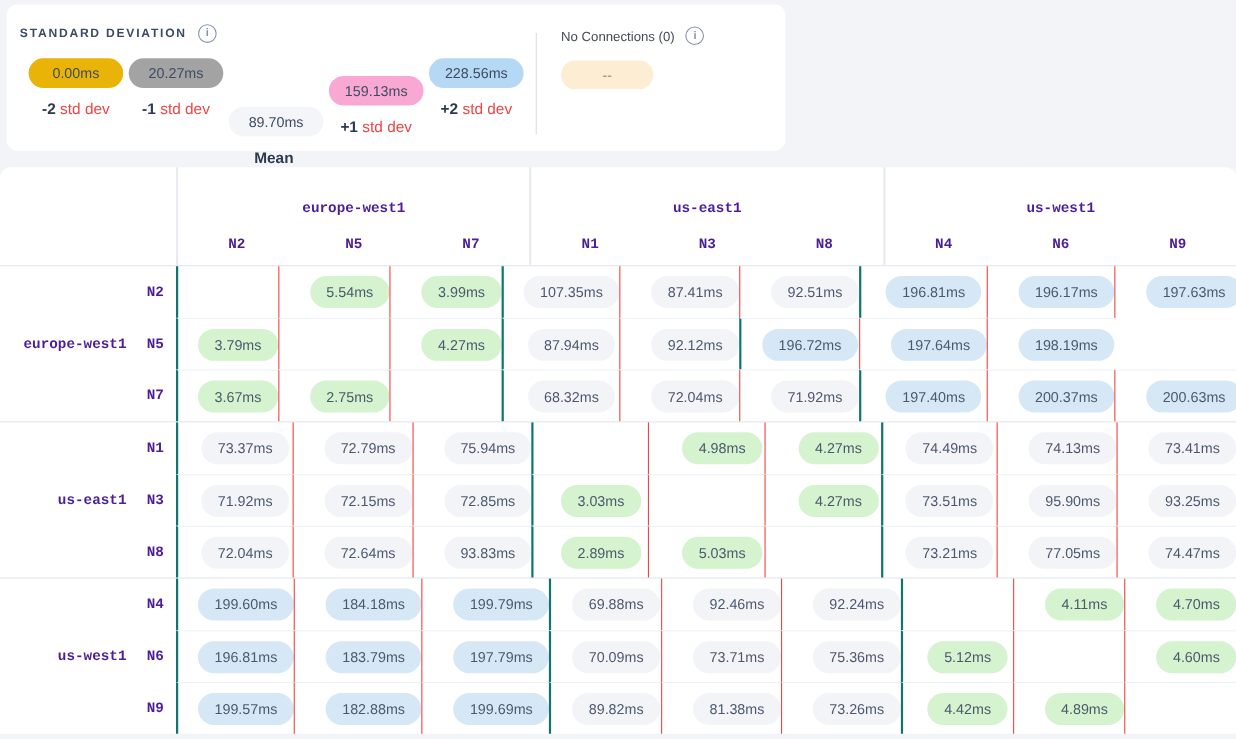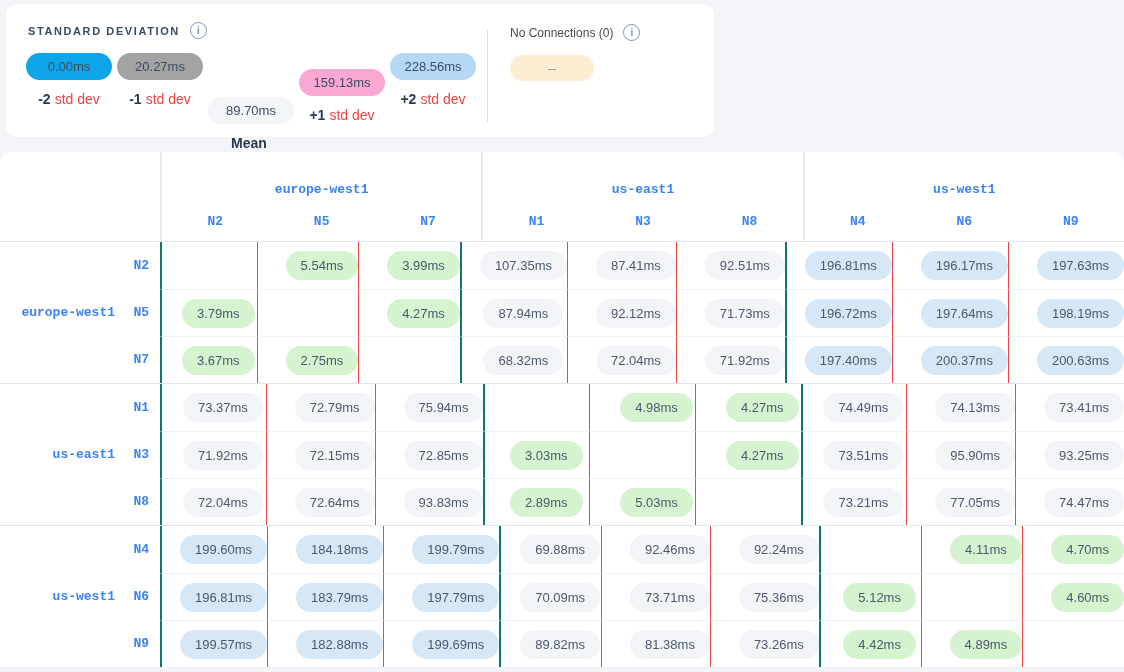--- a/index.html
+++ b/index.html
@@ -11,21 +11,21 @@
     overflow: hidden;
   }
 
   
   .legend-panel {
     position: absolute; left: 6px; top: 4px;
     width: 708px; height: 133px;
     background: #ffffff; border-radius: 10px;
   }
   .legend-title-row {
-    position: absolute; left: 22px; top: 18px;
+    position: absolute; left: 12px; top: 18px;
     display: flex; align-items: center; gap: 10px;
   }
   .legend-title {
     font-size: 11px; font-weight: 700; letter-spacing: 1.6px;
     color: #3c4a64;
   }
   .info-icon {
     width: 17px; height: 17px; border: 1.5px solid #8492ab; border-radius: 50%;
     color: #8492ab; font-size: 10px; font-weight: 700;
     display: inline-flex; align-items: center; justify-content: center;
@@ -60,21 +60,21 @@
   }
 
   
   .matrix {
     position: absolute; left: 0; top: 152px;
     width: 1124px; background: #ffffff;
     border-radius: 10px 10px 0 0;
   }
   .mono-label {
     font-family: "Liberation Mono", "DejaVu Sans Mono", monospace;
-    font-weight: 700; font-size: 13px; color: #3b82f6;
+    font-weight: 700; font-size: 13px; color: #4c1d95;
   }
 
   .m-header {
     display: grid; grid-template-columns: 160px 1fr 1fr 1fr;
     height: 90px; border-bottom: 1px solid #e2e6ec;
   }
   .m-hgroup { border-left: 2px solid #e7eaef; display: grid; grid-template-rows: 48px 42px; }
   .m-hregion { display: flex; align-items: flex-end; justify-content: center; padding-bottom: 3px; }
   .m-hnodes { display: grid; grid-template-columns: 1fr 1fr 1fr; }
   .m-hnode { display: flex; align-items: center; justify-content: center; }
@@ -111,21 +111,21 @@
 <body>
 
 <div class="legend-panel">
   <div class="legend-title-row">
     <span class="legend-title">STANDARD DEVIATION</span>
     <span class="info-icon">i</span>
   </div>
 
   <div class="legend-items">
     <div class="legend-item">
-      <span class="legend-chip" style="background: #0ea5e9;">0.00ms</span>
+      <span class="legend-chip" style="background: #eab308;">0.00ms</span>
       <span class="legend-label"><span class="strong">-2</span><span class="rest">std dev</span></span>
     </div>
     <div class="legend-item">
       <span class="legend-chip" style="background: #a3a3a3;">20.27ms</span>
       <span class="legend-label"><span class="strong">-1</span><span class="rest">std dev</span></span>
     </div>
     <div class="legend-item">
       <span class="legend-chip" style="background: rgb(243, 245, 249); margin-top: 44px;">89.70ms</span>
       <span class="legend-label"><span class="strong">Mean</span><span class="rest"></span></span>
     </div>
@@ -216,23 +216,20 @@
         <div class="m-cell csep bt"></div>
         <div class="m-cell csep bt">
           <div class="chip chip-low">4.27ms</div>
         </div>
         <div class="m-cell gsep bt">
           <div class="chip chip-mid">87.94ms</div>
         </div>
         <div class="m-cell csep bt">
           <div class="chip chip-mid">92.12ms</div>
         </div>
-        <div class="m-cell csep bt">
-          <div class="chip chip-mid">71.73ms</div>
-        </div>
         <div class="m-cell gsep bt">
           <div class="chip chip-high">196.72ms</div>
         </div>
         <div class="m-cell csep bt">
           <div class="chip chip-high">197.64ms</div>
         </div>
         <div class="m-cell csep bt">
           <div class="chip chip-high">198.19ms</div>
         </div>
         <div class="m-node mono-label">N7</div>

